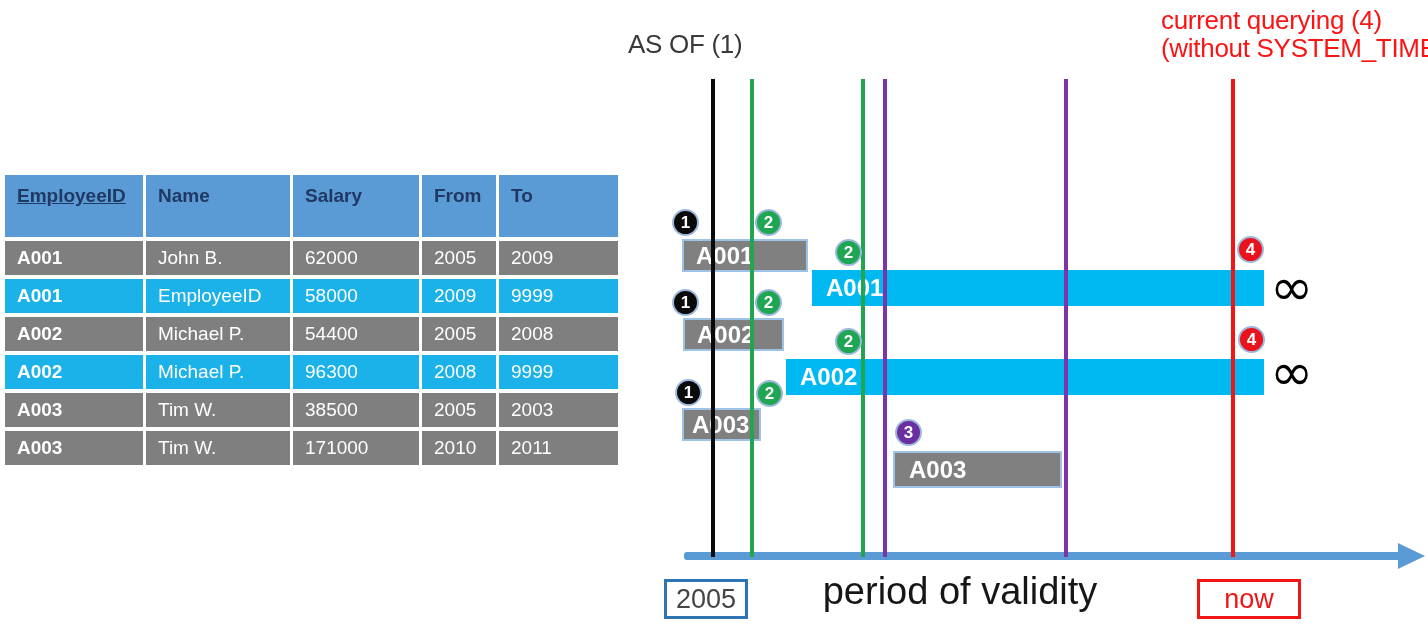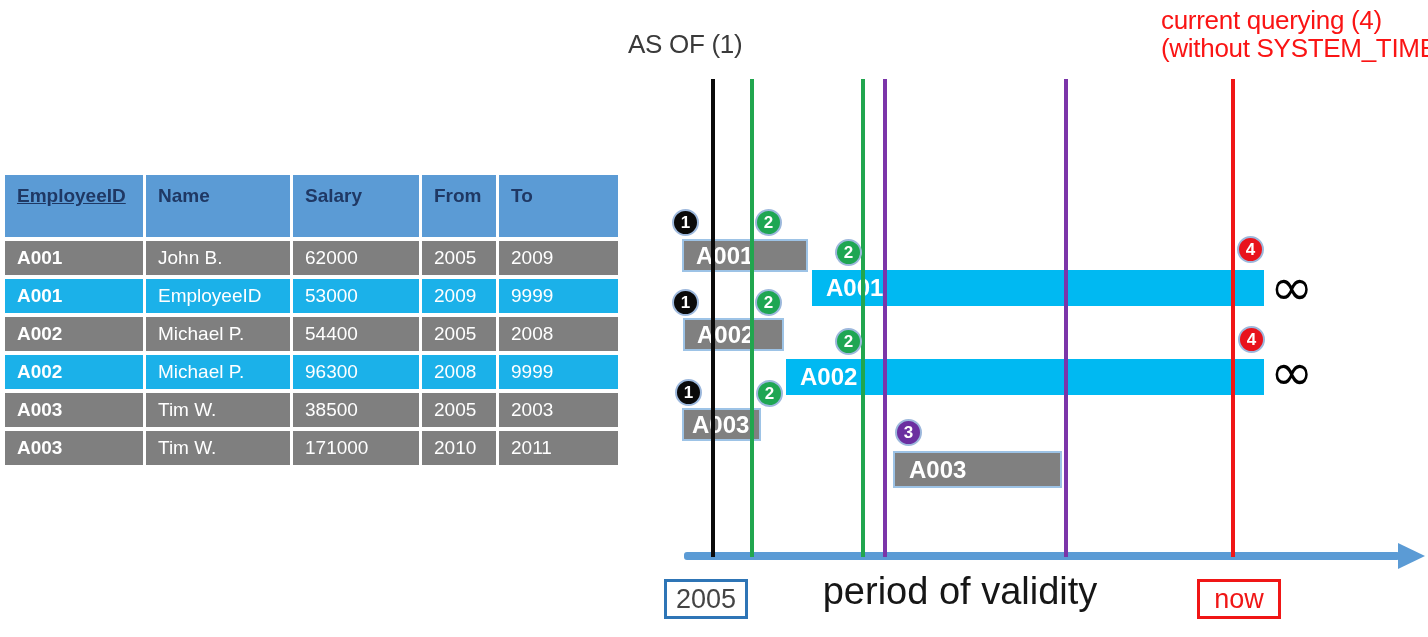--- a/index.html
+++ b/index.html
@@ -57,21 +57,21 @@
   .axis-line { position:absolute; left:684px; top:552px; width:716px; height:8px;
                background:#5B9BD5; border-radius:3px; z-index:1; }
   .axis-head { position:absolute; left:1398px; top:543px; width:0; height:0;
                border-top:13px solid transparent; border-bottom:13px solid transparent;
                border-left:27px solid #5B9BD5; z-index:1; }
   .year-box { position:absolute; left:664px; top:579px; width:84px; height:40px;
               border:3px solid #2E75B6; box-sizing:border-box; color:#444444;
               font-size:27px; display:flex; align-items:center; justify-content:center; }
   .axis-title { position:absolute; left:790px; top:570px; width:340px; text-align:center;
                 font-size:38px; color:#161616; white-space:nowrap; }
-  .now-box { position:absolute; left:1197px; top:579px; width:84px; height:40px;
+  .now-box { position:absolute; left:1197px; top:579px; width:104px; height:40px;
              border:3px solid #F01616; box-sizing:border-box; color:#F01616;
              font-size:27px; display:flex; align-items:center; justify-content:center; }
 </style>
 </head>
 <body>
 
 <div class="canvas">
 
   <table class="emp-table">
     <colgroup>
@@ -94,21 +94,21 @@
       <tr class="row-history">
         <td class="c0">A001</td>
         <td>John B.</td>
         <td>62000</td>
         <td>2005</td>
         <td>2009</td>
       </tr>
       <tr class="row-current">
         <td class="c0">A001</td>
         <td>EmployeeID</td>
-        <td>53000</td>
+        <td>58000</td>
         <td>2009</td>
         <td>9999</td>
       </tr>
       <tr class="row-history">
         <td class="c0">A002</td>
         <td>Michael P.</td>
         <td>54400</td>
         <td>2005</td>
         <td>2008</td>
       </tr>

